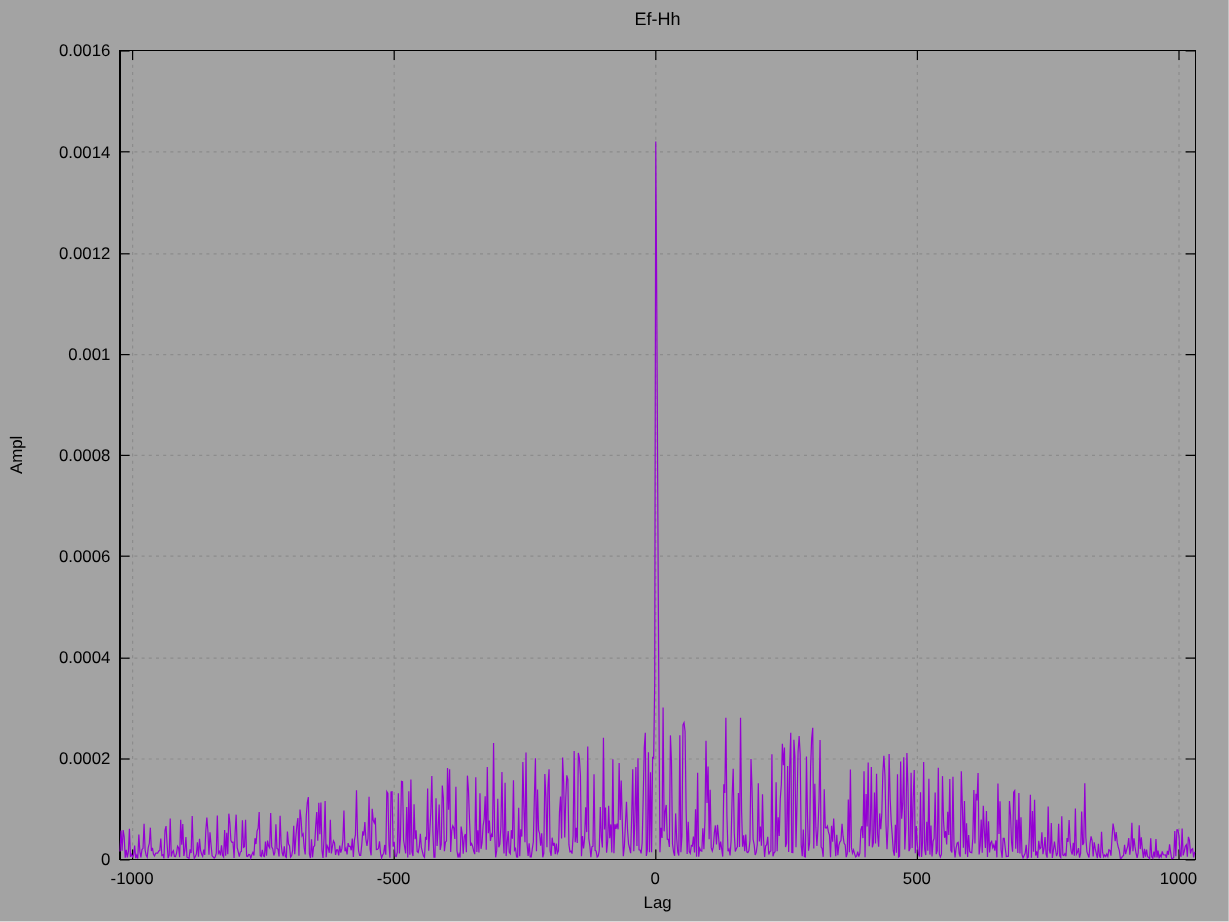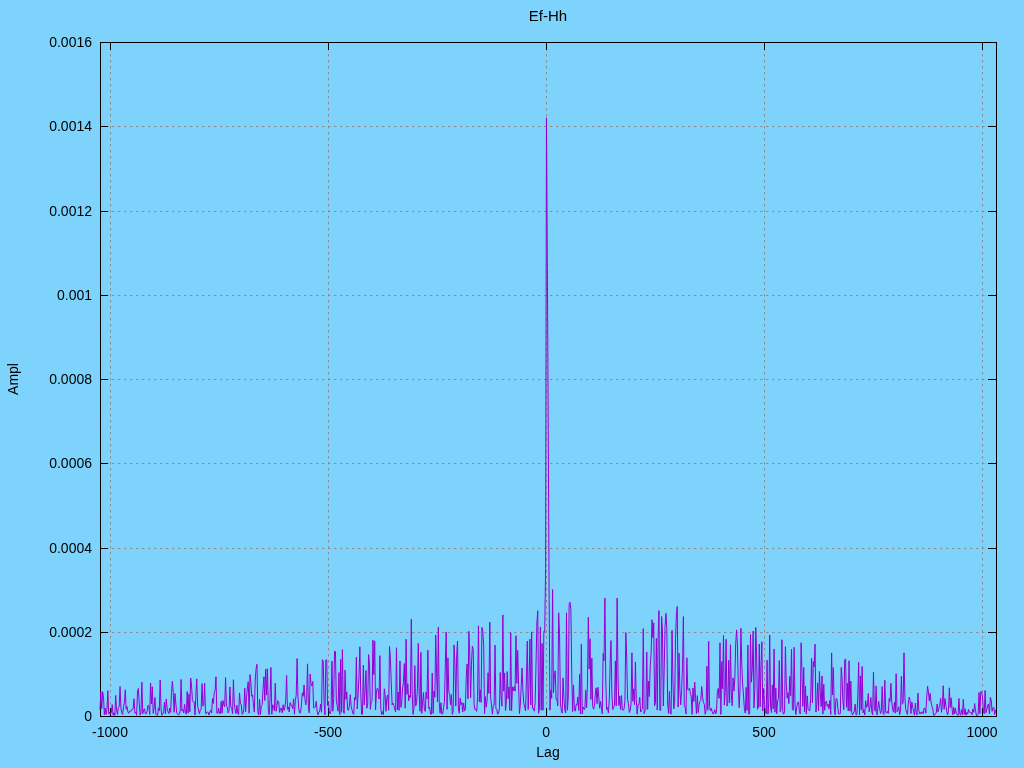--- a/index.html
+++ b/index.html
@@ -5,21 +5,21 @@
   html, body {
     margin: 0;
     padding: 0;
     background: #ffffff;
     font-family: "Liberation Sans", sans-serif;
   }
   #screen {
     position: relative;
     width: 1024px;
     height: 768px;
-    background: #7dd3fc;
+    background: #a3a3a3;
     overflow: hidden;
   }
   svg text {
     font-family: "Liberation Sans", sans-serif;
     fill: #000000;
   }
   .tick-label { font-size: 14px; }
   .axis-label { font-size: 14px; }
   .chart-title { font-size: 15px; }
 </style>

